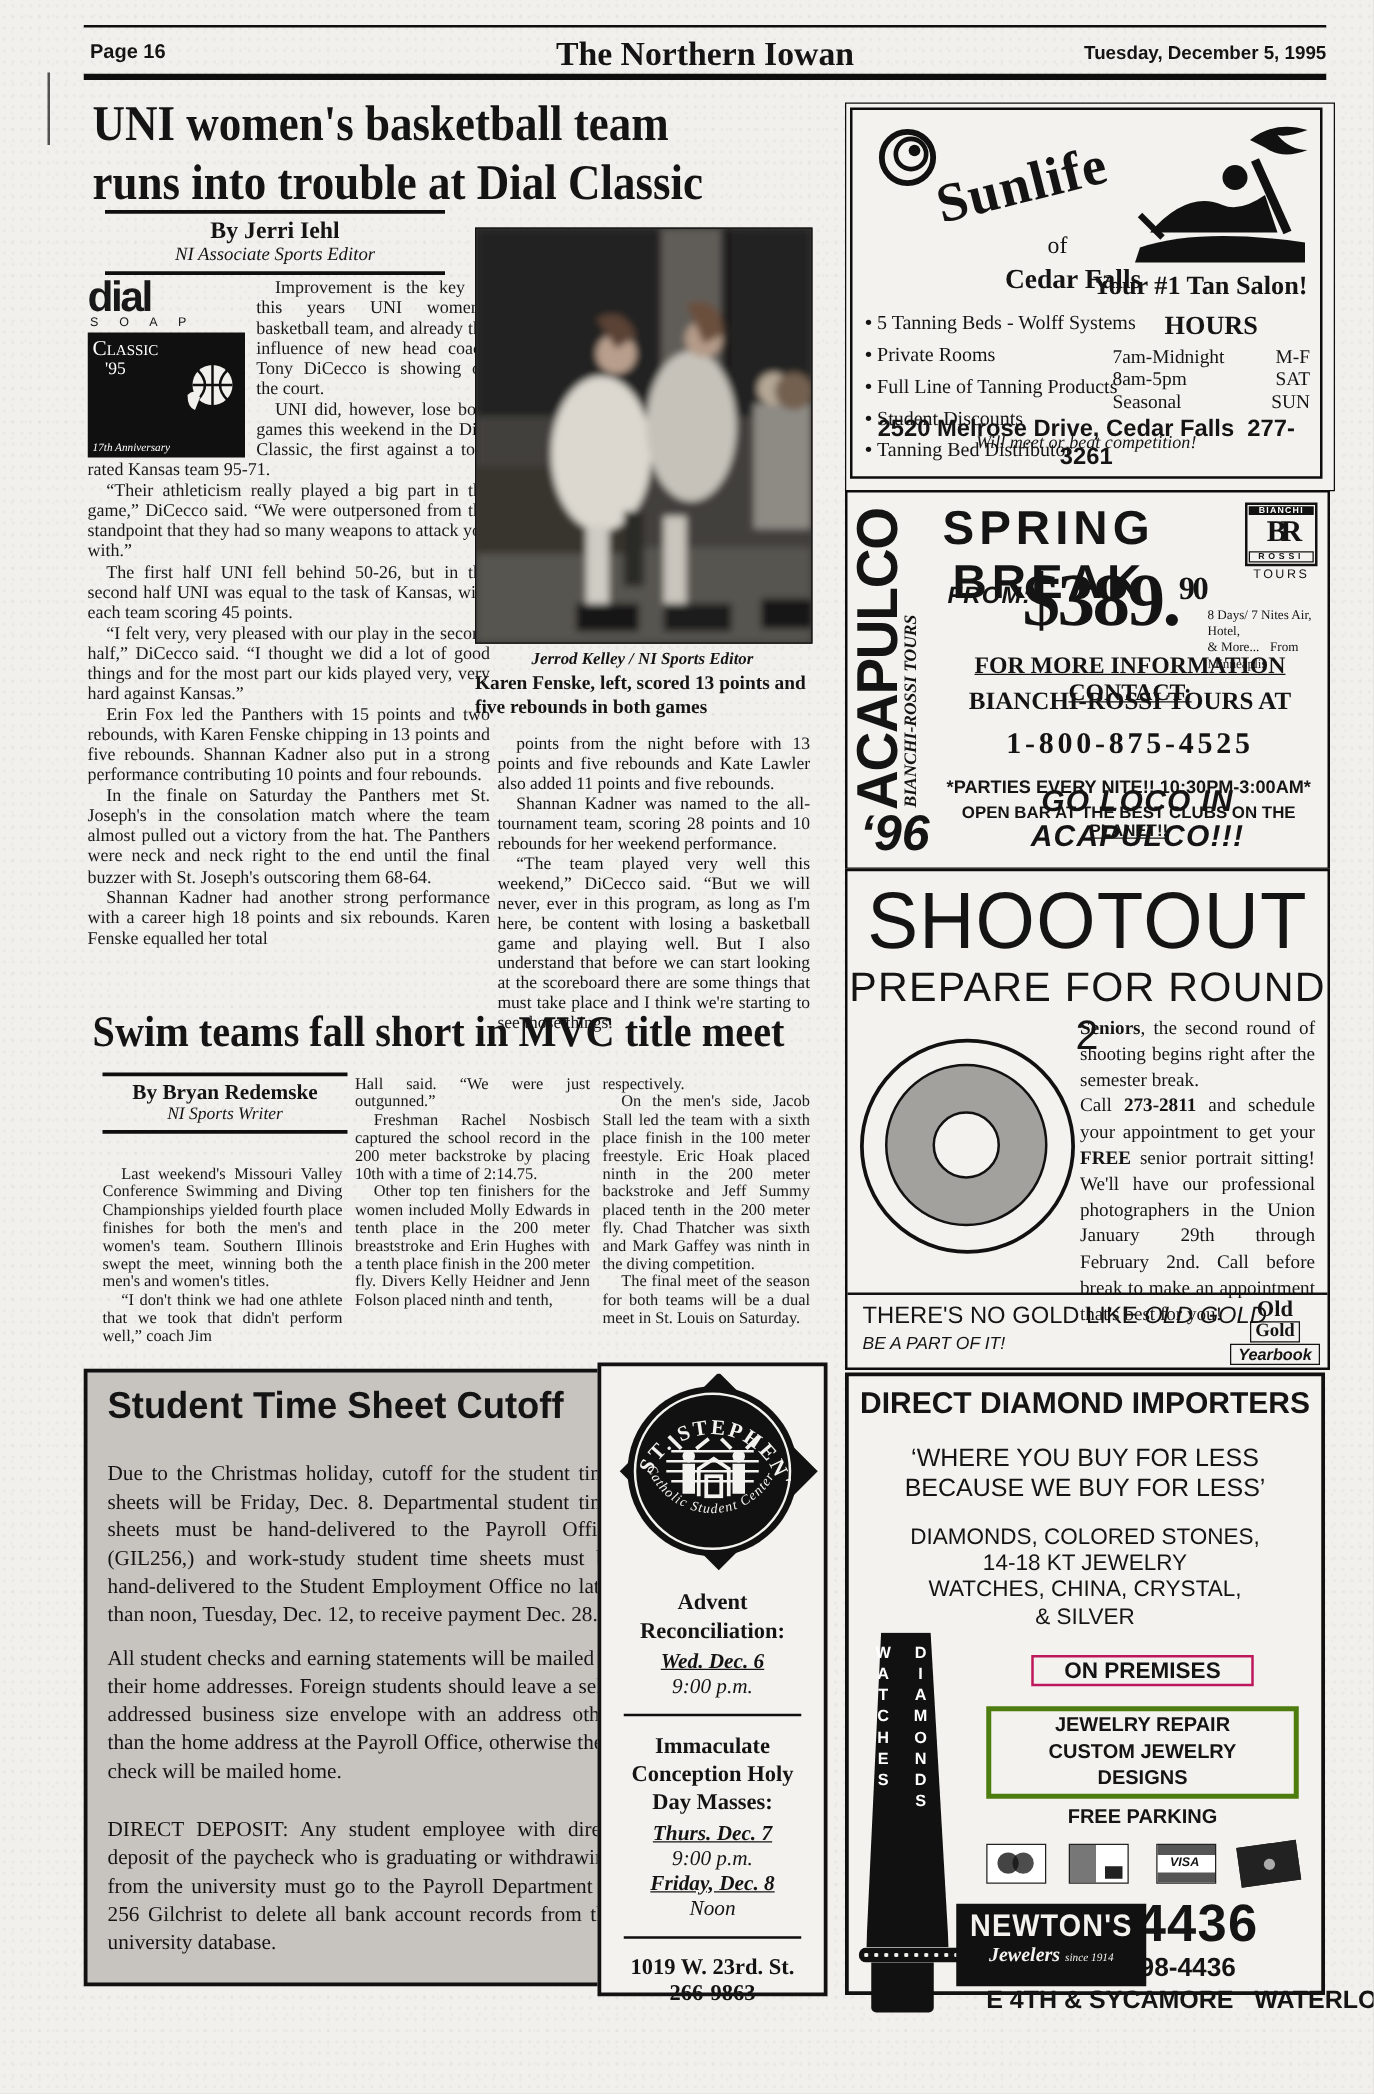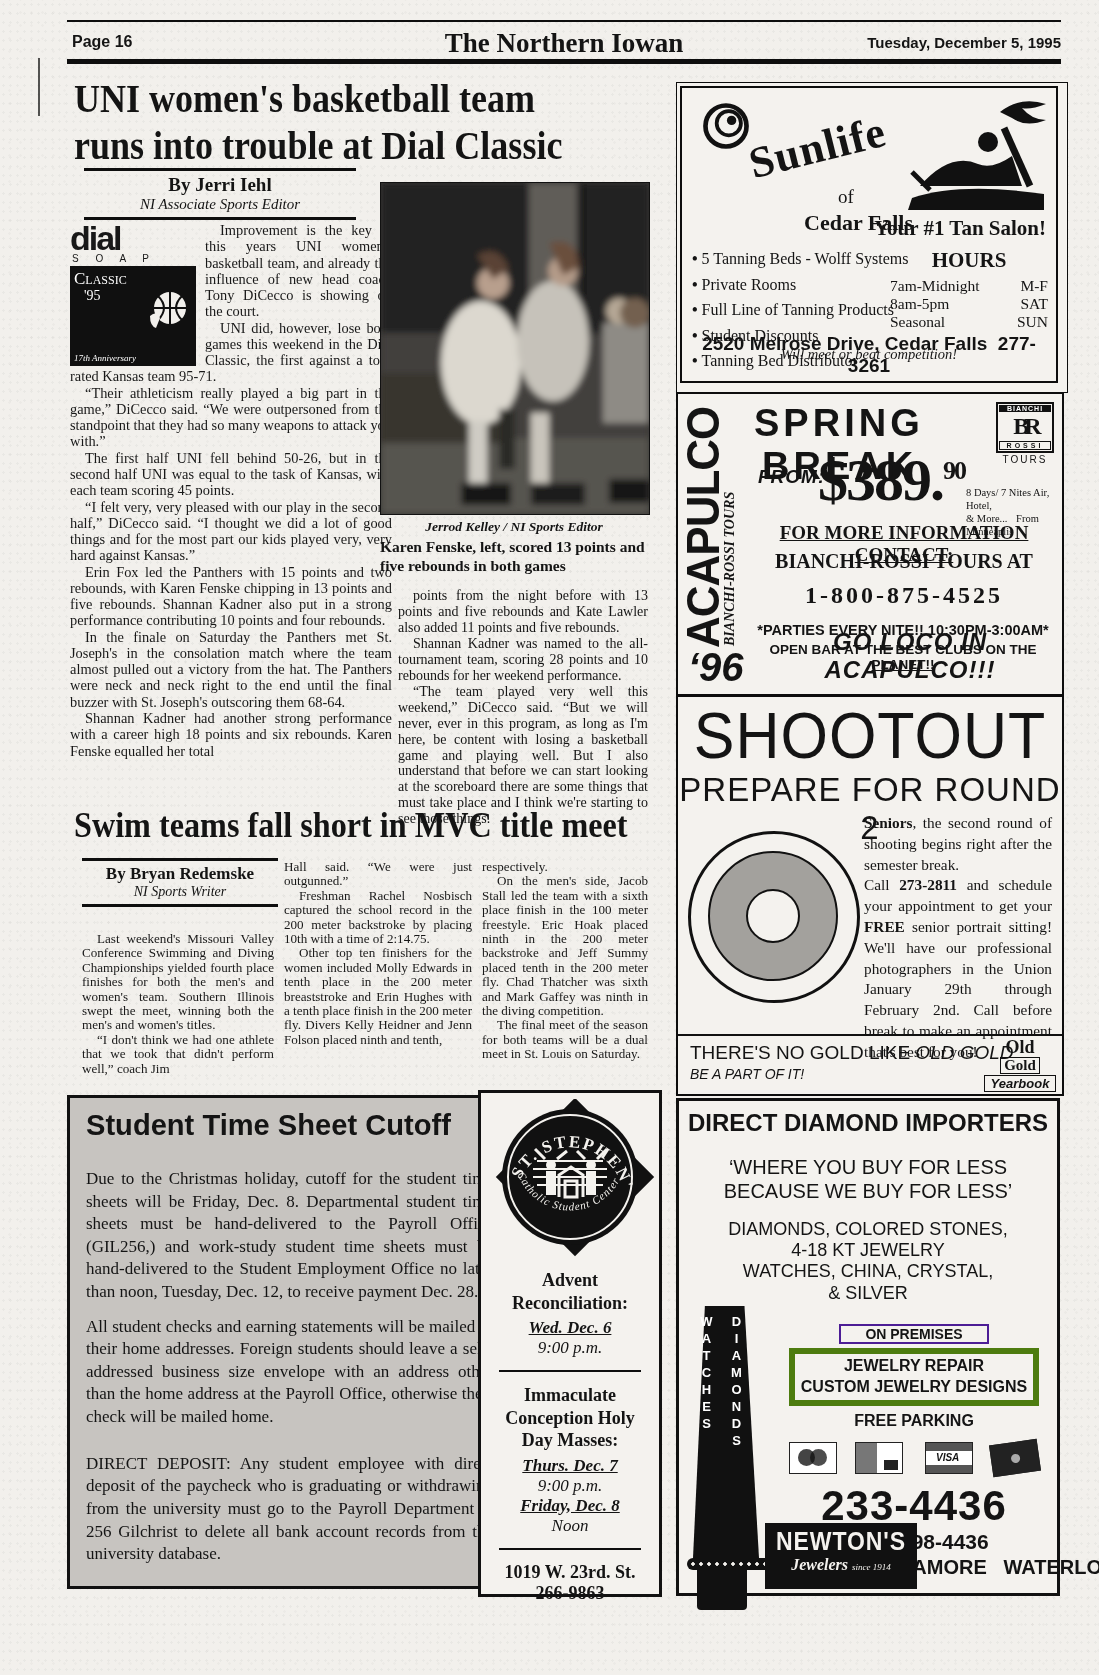--- a/index.html
+++ b/index.html
@@ -308,36 +308,36 @@
   </div>
 
   <div class="abs" style="left:676px;top:1098px;width:384px;height:498px;border:3px solid #111;background:#f4f2ee;box-sizing:border-box">
     <div class="center sans b" style="margin-top:8px;font-size:24px">DIRECT DIAMOND IMPORTERS</div>
     <div class="center sans" style="margin-top:18px;font-size:20px;line-height:1.2">
       <div>‘WHERE YOU BUY FOR LESS</div>
       <div>BECAUSE WE BUY FOR LESS’</div>
     </div>
     <div class="center sans" style="margin-top:16px;font-size:18px;line-height:1.18">
       <div>DIAMONDS, COLORED STONES,</div>
-      <div>4-18 KT JEWELRY</div>
+      <div>14-18 KT JEWELRY</div>
       <div>WATCHES, CHINA, CRYSTAL,</div>
       <div>&amp; SILVER</div>
     </div>
 
     <div class="abs" style="left:8px;top:205px;width:80px;height:300px">
       <div style="position:absolute;left:6px;top:0;width:66px;height:252px;background:#111;clip-path:polygon(18% 0,78% 0,100% 100%,0 100%)"></div>
       <div class="tower-letter" style="position:absolute;left:12px;top:8px;height:236px;font-size:13px">WATCHES</div>
       <div class="tower-letter" style="position:absolute;left:42px;top:8px;height:240px;font-size:13px">DIAMONDS</div>
       <div style="position:absolute;left:0;top:252px;width:86px;height:12px;background:#111;border-radius:6px;background-image:radial-gradient(#f4f2ee 1.5px, transparent 2px);background-size:8px 8px;background-position:2px 2px"></div>
       <div style="position:absolute;left:10px;top:264px;width:50px;height:40px;background:#111;border-radius:0 0 4px 4px"></div>
     </div>
 
     <div style="margin-top:20px;margin-left:110px;width:250px;text-align:center">
-      <div class="sans b" style="display:inline-block;border:2px solid #4c1d95;font-size:14px;padding:0 24px">ON PREMISES</div>
-      <div class="sans b" style="border:6px solid #4d7c0f;font-size:16px;line-height:1.3;margin-top:4px;padding:2px 1px">
+      <div class="sans b" style="display:inline-block;border:2px solid #be185d;font-size:18px;padding:0 24px">ON PREMISES</div>
+      <div class="sans b" style="border:4px solid #4d7c0f;font-size:16px;line-height:1.3;margin-top:16px;padding:2px 22px">
         <div>JEWELRY REPAIR</div>
         <div>CUSTOM JEWELRY DESIGNS</div>
       </div>
       <div class="sans b" style="font-size:16px;margin-top:6px">FREE PARKING</div>
       <div style="margin-top:12px">
         <span class="cardbox">
           <span style="position:absolute;left:8px;top:6px;width:17px;height:17px;border-radius:50%;background:#444"></span>
           <span style="position:absolute;left:20px;top:6px;width:17px;height:17px;border-radius:50%;background:#111;opacity:.75"></span>
         </span>
         <span class="cardbox" style="margin-left:14px;background:linear-gradient(90deg,#777 0 45%,#fff 45%)">

